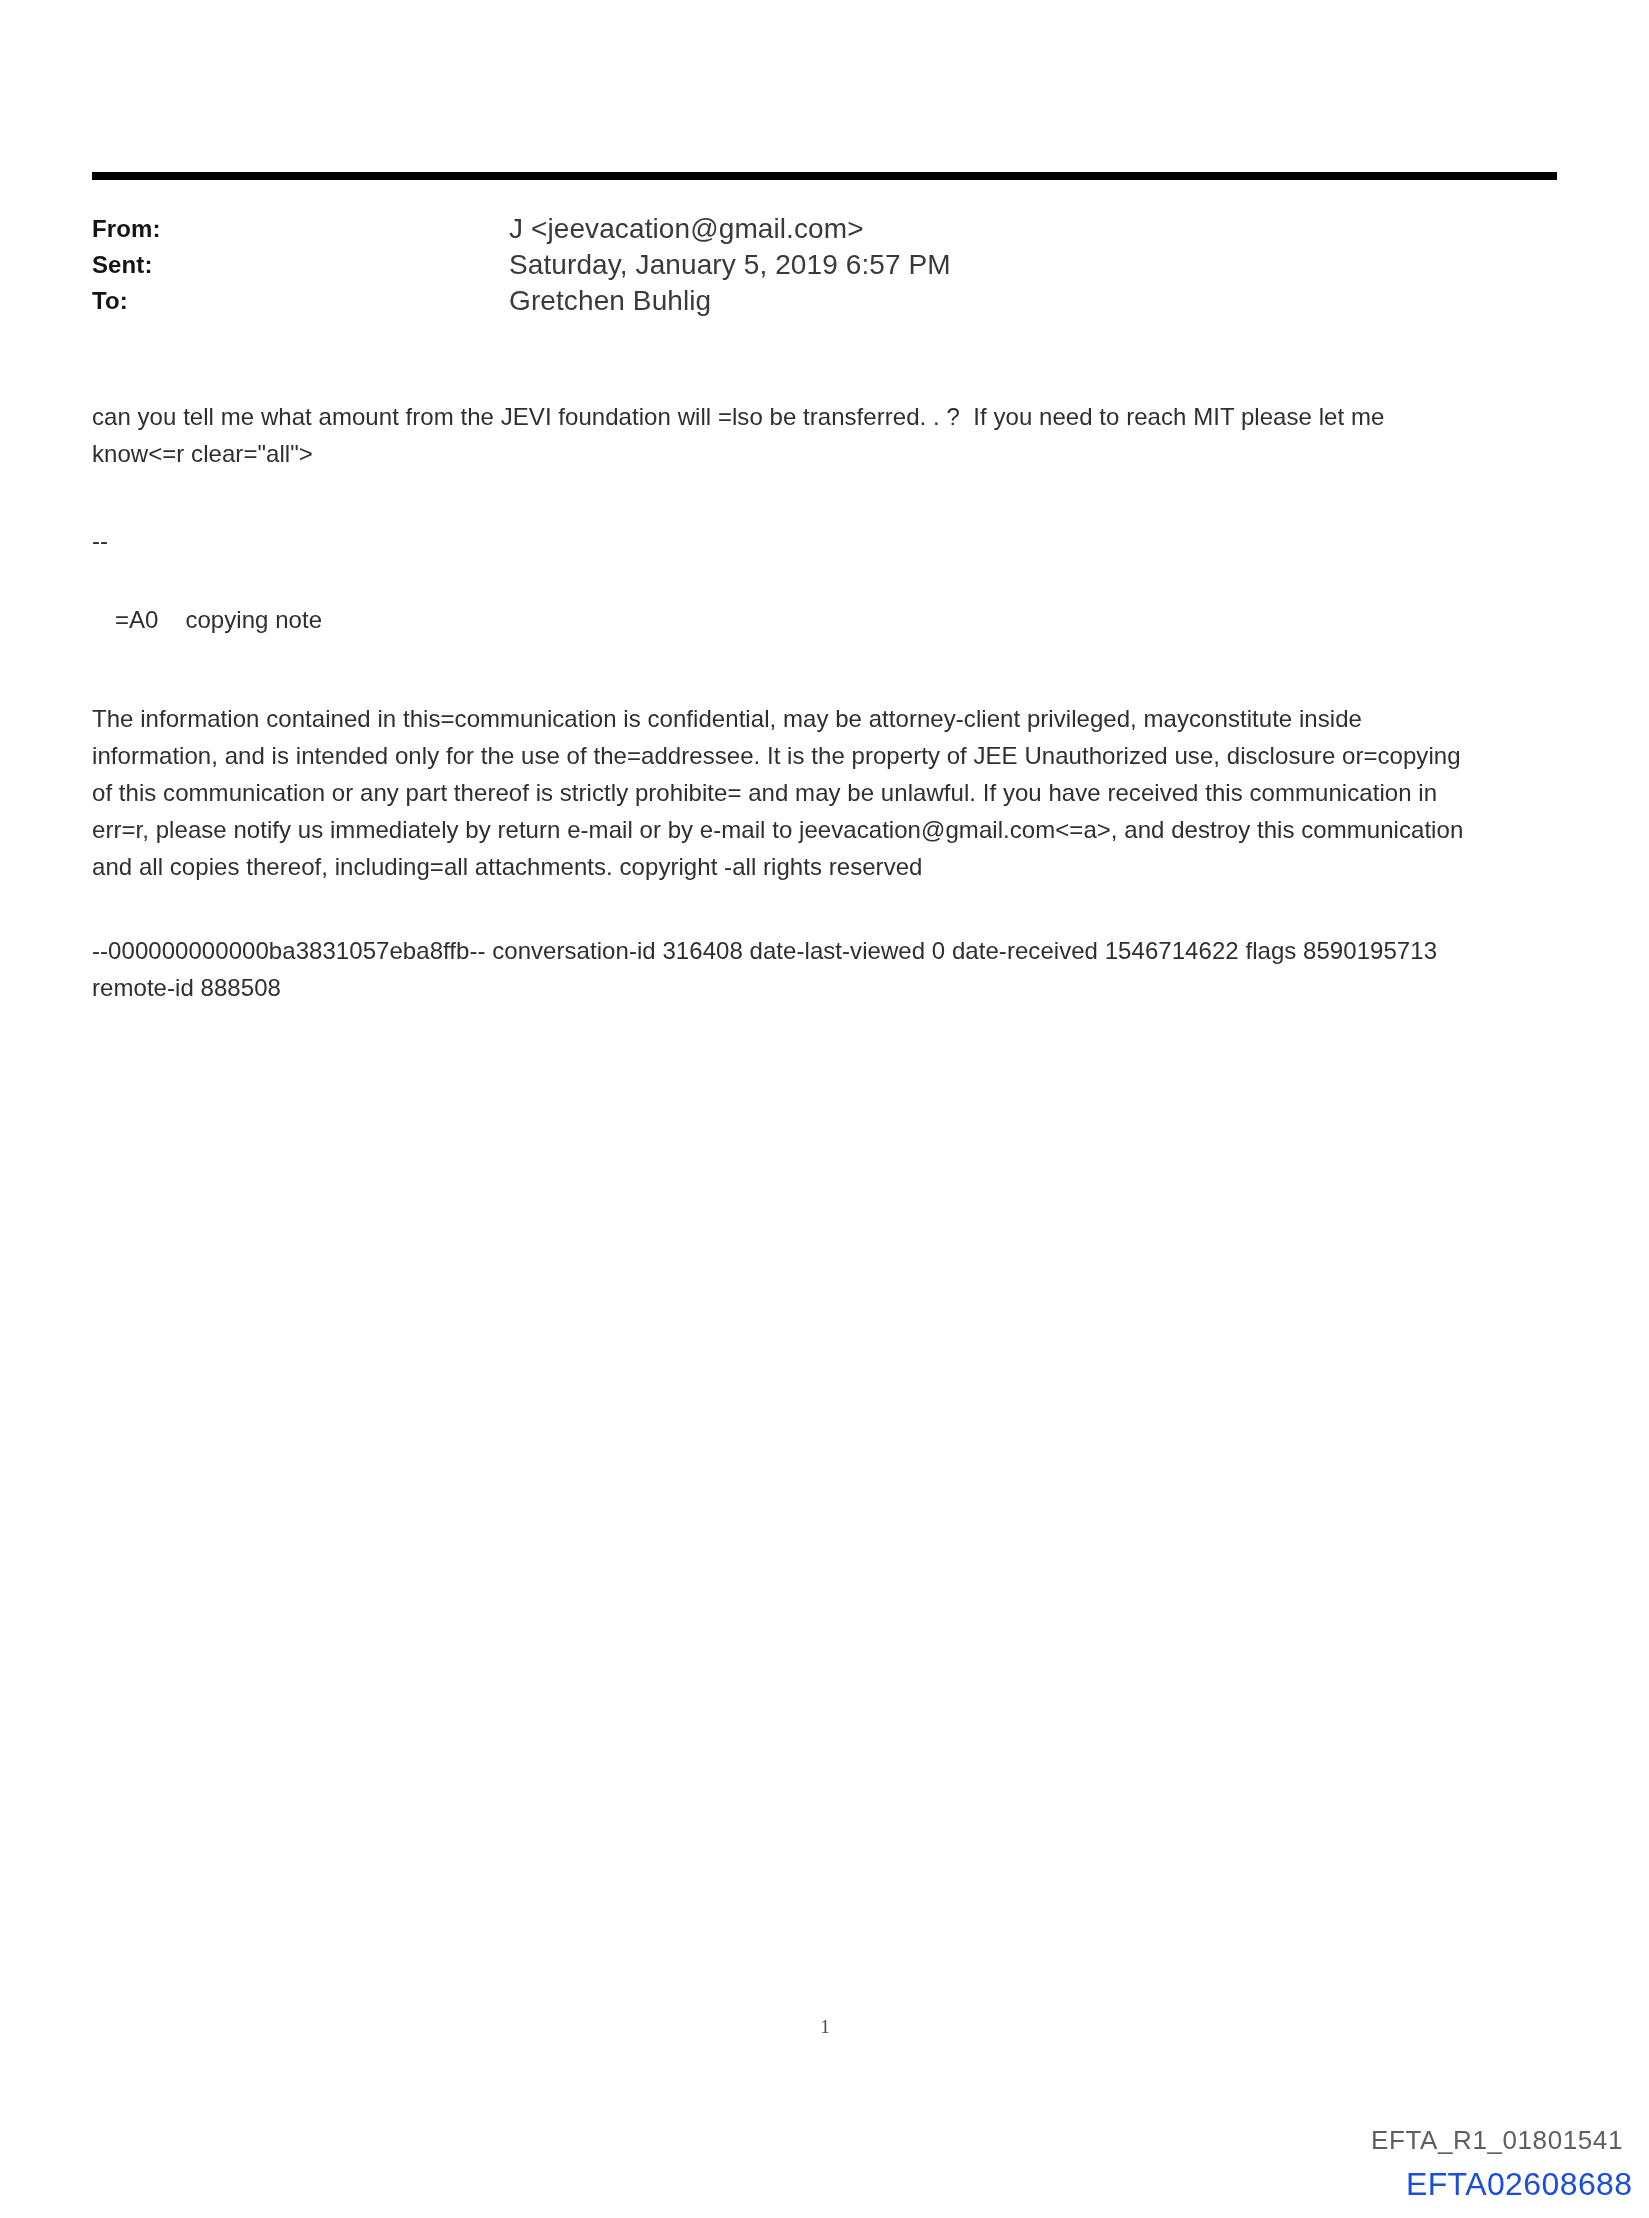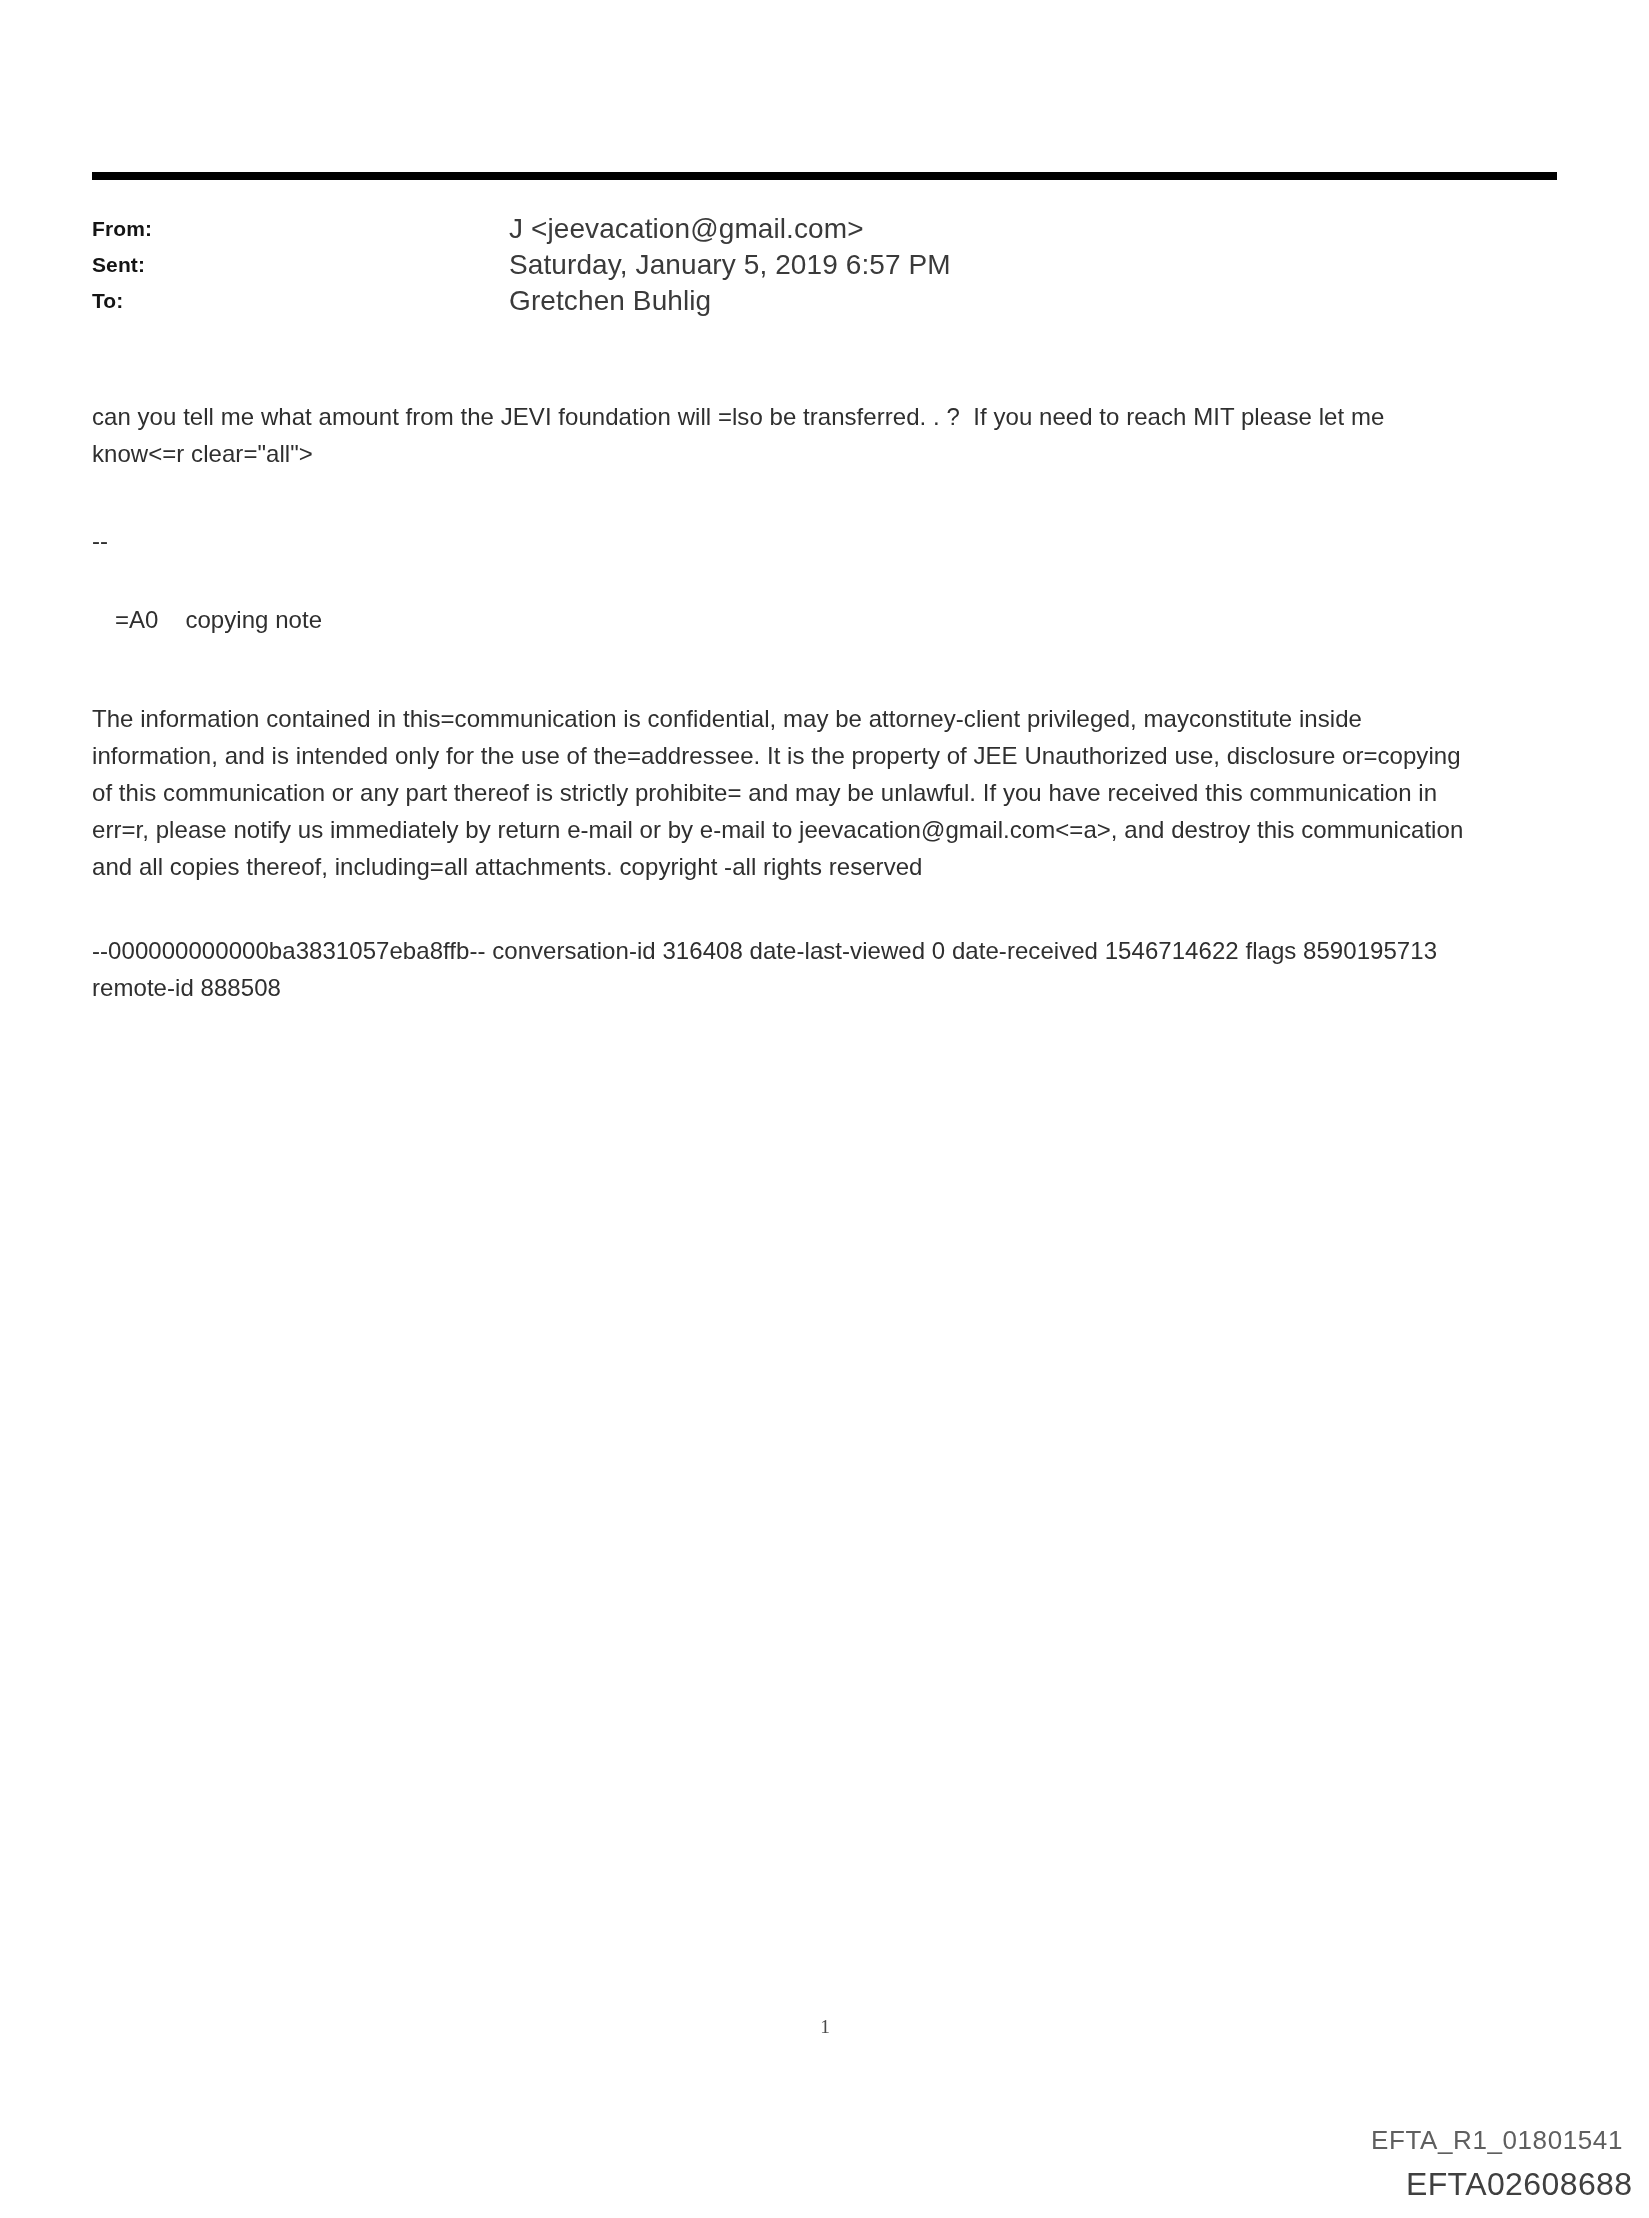--- a/index.html
+++ b/index.html
@@ -41,21 +41,21 @@
   }
   .hdr-row {
     display: flex;
     align-items: flex-start;
     height: 36px;
   }
   .hdr-label {
     width: 417px;
     flex: 0 0 417px;
     font-weight: bold;
-    font-size: 21px;
+    font-size: 24px;
     line-height: 34px;
     color: #141414;
     letter-spacing: 0.1px;
   }
   .hdr-value {
     flex: 1 1 auto;
     font-size: 28px;
     line-height: 34px;
     color: #3a3a3a;
     font-weight: normal;
@@ -114,21 +114,21 @@
     color: #5f5f5f;
     font-family: "Liberation Sans", sans-serif;
     text-align: left;
   }
   .bates-lower {
     position: absolute;
     right: 17.5px;
     top: 2166px;
     font-size: 32px;
     letter-spacing: 0.4px;
-    color: #404040;
+    color: #1d4ed8;
     font-family: "Liberation Sans", sans-serif;
     text-align: right;
   }
 </style>
 </head>
 <body>
 
 <div class="page">
 
   <div class="top-rule"></div>

